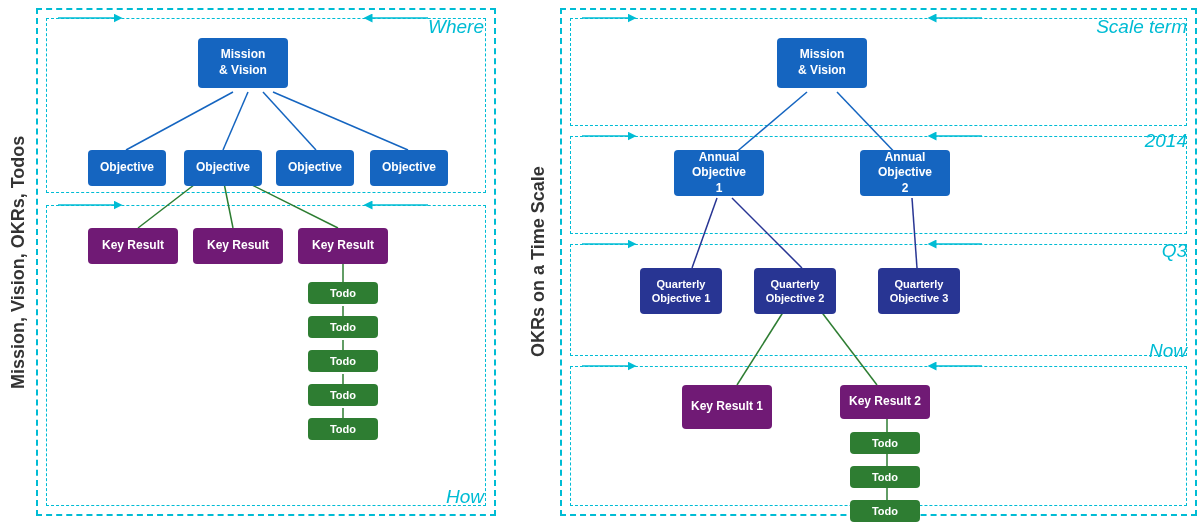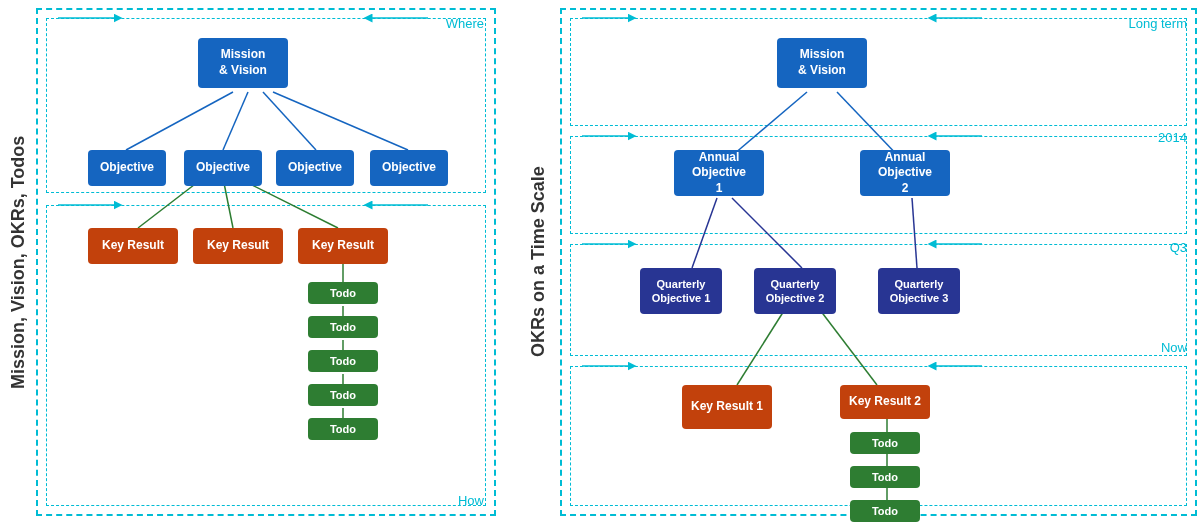--- a/index.html
+++ b/index.html
@@ -92,21 +92,21 @@
       font-weight: bold;
       padding: 6px 6px;
       position: absolute;
       display: flex;
       align-items: center;
       justify-content: center;
       line-height: 1.3;
     }
 
     .node-green {
-      background: #c2410c;
+      background: #701a75;
       color: white;
       border-radius: 4px;
       text-align: center;
       font-size: 12px;
       font-weight: bold;
       padding: 6px 8px;
       position: absolute;
       display: flex;
       align-items: center;
       justify-content: center;
@@ -123,22 +123,23 @@
       padding: 4px 15px;
       position: absolute;
       display: flex;
       align-items: center;
       justify-content: center;
     }
 
     
     .region-label {
       position: absolute;
-      font-size: 13px;
+      font-size: 19px;
       color: #00bcd4;
+      font-style: italic;
     }
 
     
     .connector-svg {
       position: absolute;
       top: 0;
       left: 0;
       width: 100%;
       height: 100%;
       pointer-events: none;
@@ -220,21 +221,21 @@
     <div class="node-green-small" style="width:70px; height:22px; top:374px; left:270px;">Todo</div>
     <div class="node-green-small" style="width:70px; height:22px; top:408px; left:270px;">Todo</div>
   </div>
 
   <div style="width: 20px; flex-shrink:0;"></div>
 
   <div class="right-label">OKRs on a Time Scale</div>
 
   <div class="right-diagram">
 
-    <span class="region-label" style="top:6px; right:8px;">Long term</span>
+    <span class="region-label" style="top:6px; right:8px;">Scale term</span>
     <span class="region-label" style="top:120px; right:8px;">2014</span>
     <span class="region-label" style="top:230px; right:8px;">Q3</span>
     <span class="region-label" style="top:330px; right:8px;">Now</span>
 
     <div class="sub-region" style="top:8px; left:8px; right:8px; height:108px;"></div>
     <div class="sub-region" style="top:126px; left:8px; right:8px; height:98px;"></div>
     <div class="sub-region" style="top:234px; left:8px; right:8px; height:112px;"></div>
     <div class="sub-region" style="top:356px; left:8px; right:8px; bottom:8px;"></div>
 
     <svg class="connector-svg">

